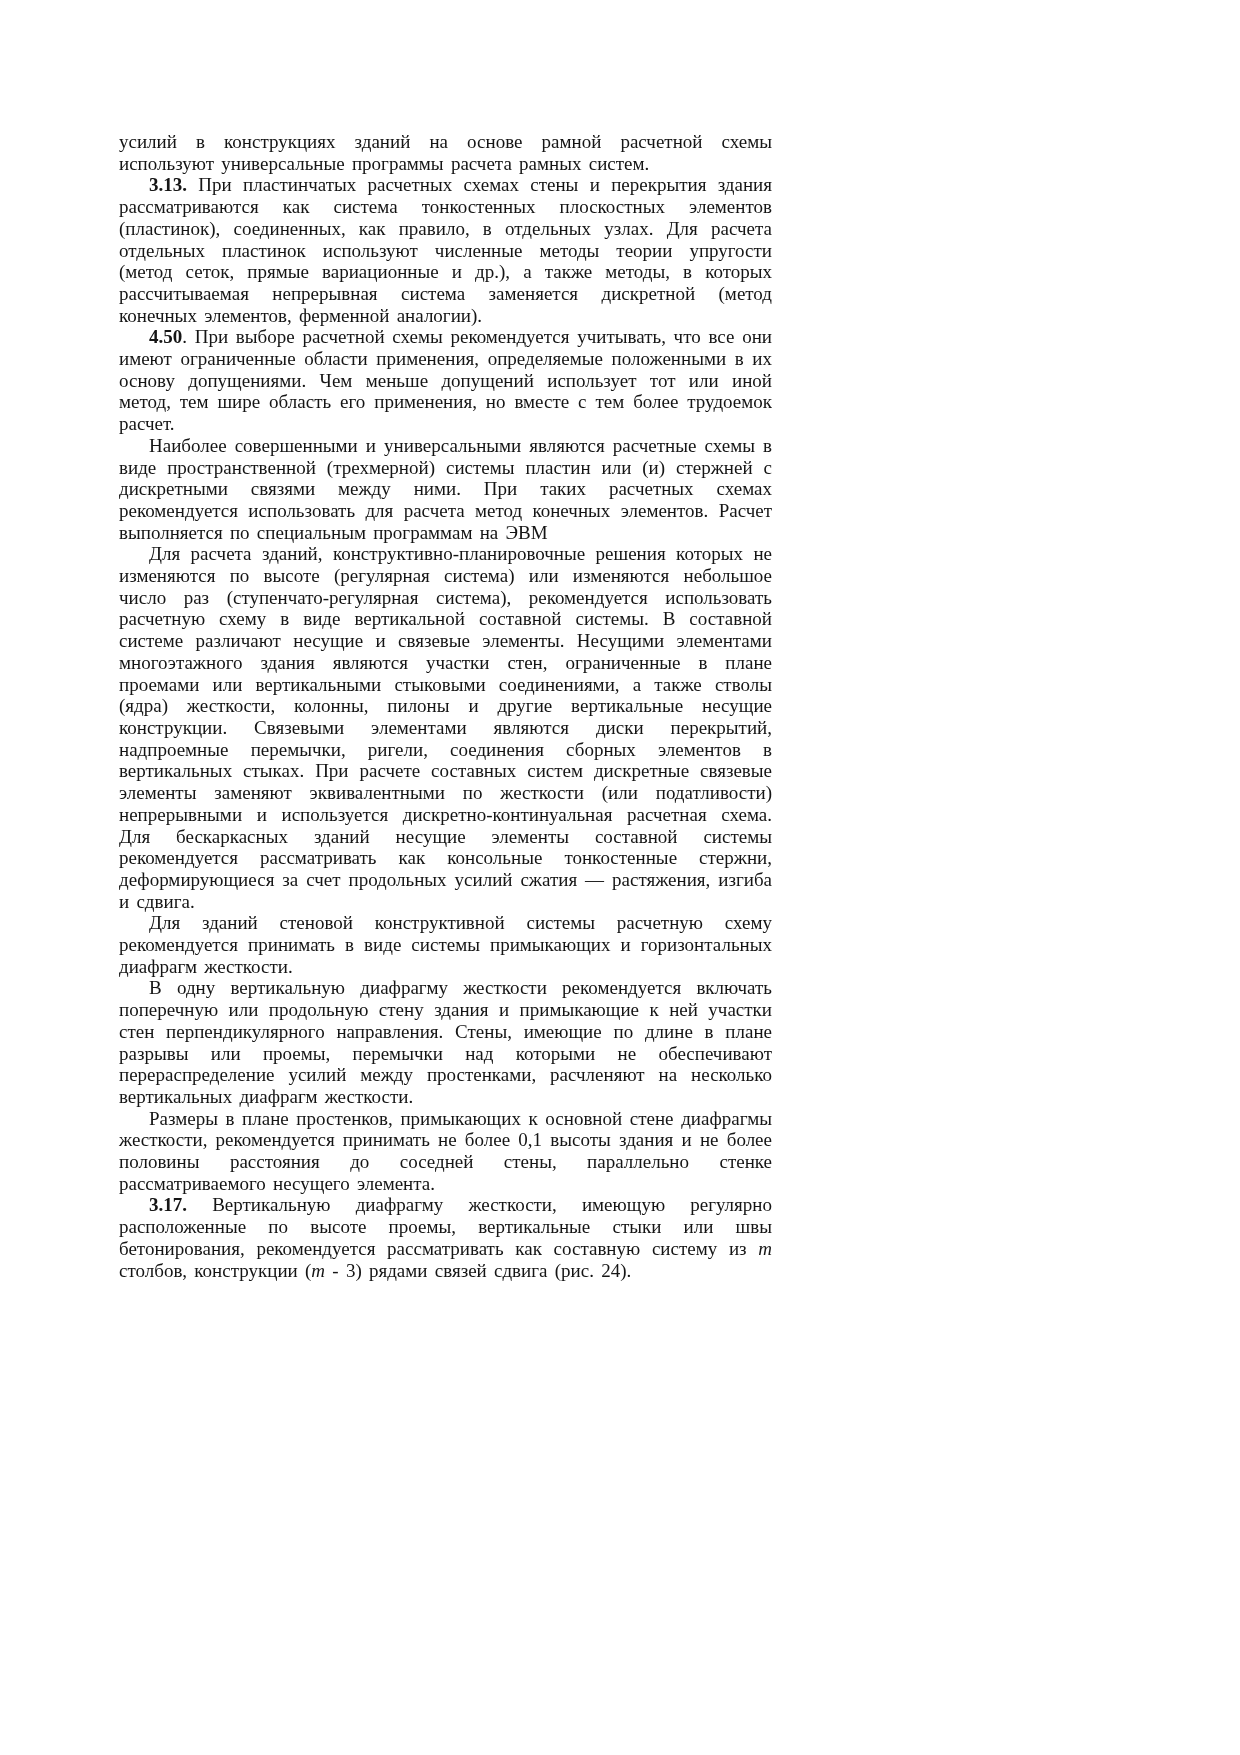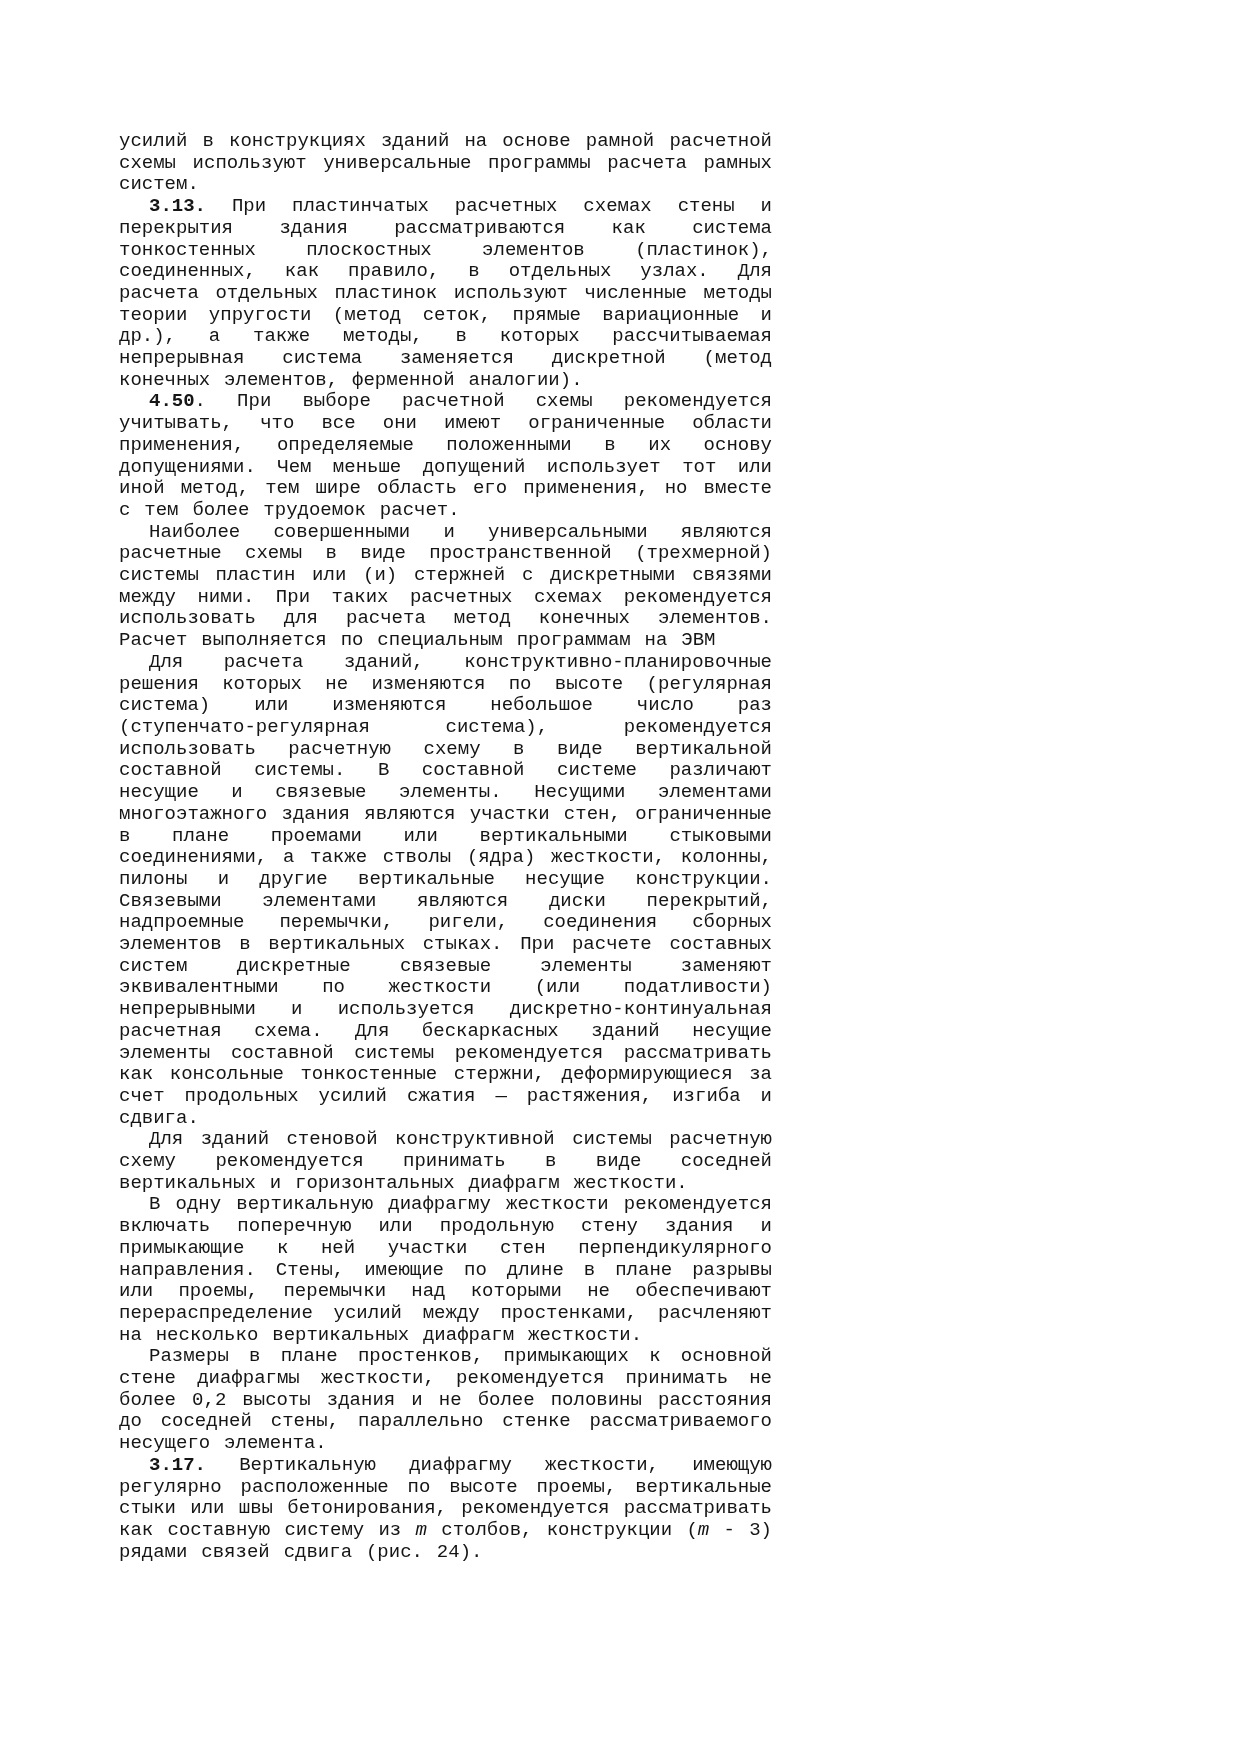--- a/index.html
+++ b/index.html
@@ -12,21 +12,21 @@
     width: 1240px;
     height: 1755px;
     background: #ffffff;
     overflow: hidden;
   }
   .text-column {
     position: absolute;
     left: 119px;
     top: 131px;
     width: 653px;
-    font-family: Liberation Mono, monospace;
+    font-family: Liberation Serif, serif;
     font-size: 19px;
     line-height: 21.7px;
     color: #151515;
     text-align: justify;
     word-spacing: 2.5px;
   }
   .para {
     margin: 0;
     padding: 0;
     text-indent: 30px;
@@ -54,22 +54,22 @@
     <p class="para"><span class="sec-num">3.13.</span><span> При пластинчатых расчетных схемах стены и перекрытия здания рассматриваются как система тонкостенных плоскостных элементов (пластинок), соединенных, как правило, в отдельных узлах. Для расчета отдельных пластинок используют численные методы теории упругости (метод сеток, прямые вариационные и др.), а также методы, в которых рассчитываемая непрерывная система заменяется дискретной (метод конечных элементов, ферменной аналогии).</span></p>
 
 
     <p class="para"><span class="sec-num">4.50</span><span>. При выборе расчетной схемы рекомендуется учитывать, что все они имеют ограниченные области применения, определяемые положенными в их основу допущениями. Чем меньше допущений использует тот или иной метод, тем шире область его применения, но вместе с тем более трудоемок расчет.</span></p>
 
     <p class="para"><span>Наиболее совершенными и универсальными являются расчетные схемы в виде пространственной (трехмерной) системы пластин или (и) стержней с дискретными связями между ними. При таких расчетных схемах рекомендуется использовать для расчета метод конечных элементов. Расчет выполняется по специальным программам на ЭВМ</span></p>
 
     <p class="para"><span>Для расчета зданий, конструктивно-планировочные решения которых не изменяются по высоте (регулярная система) или изменяются небольшое число раз (ступенчато-регулярная система), рекомендуется использовать расчетную схему в виде вертикальной составной системы. В составной системе различают несущие и связевые элементы. Несущими элементами многоэтажного здания являются участки стен, ограниченные в плане проемами или вертикальными стыковыми соединениями, а также стволы (ядра) жесткости, колонны, пилоны и другие вертикальные несущие конструкции. Связевыми элементами являются диски перекрытий, надпроемные перемычки, ригели, соединения сборных элементов в вертикальных стыках. При расчете составных систем дискретные связевые элементы заменяют эквивалентными по жесткости (или податливости) непрерывными и используется дискретно-континуальная расчетная схема. Для бескаркасных зданий несущие элементы составной системы рекомендуется рассматривать как консольные тонкостенные стержни, деформирующиеся за счет продольных усилий сжатия — растяжения, изгиба и сдвига.</span></p>
 
 
-    <p class="para"><span>Для зданий стеновой конструктивной системы расчетную схему рекомендуется принимать в виде соседней вертикальных и горизонтальных диафрагм жесткости.</span></p>
+    <p class="para"><span>Для зданий стеновой конструктивной системы расчетную схему рекомендуется принимать в виде системы примыкающих и горизонтальных диафрагм жесткости.</span></p>
 
     <p class="para"><span>В одну вертикальную диафрагму жесткости рекомендуется включать поперечную или продольную стену здания и примыкающие к ней участки стен перпендикулярного направления. Стены, имеющие по длине в плане разрывы или проемы, перемычки над которыми не обеспечивают перераспределение усилий между простенками, расчленяют на несколько вертикальных диафрагм жесткости.</span></p>
 
-    <p class="para"><span>Размеры в плане простенков, примыкающих к основной стене диафрагмы жесткости, рекомендуется принимать не более 0,2 высоты здания и не более половины расстояния до соседней стены, параллельно стенке рассматриваемого несущего элемента.</span></p>
+    <p class="para"><span>Размеры в плане простенков, примыкающих к основной стене диафрагмы жесткости, рекомендуется принимать не более 0,1 высоты здания и не более половины расстояния до соседней стены, параллельно стенке рассматриваемого несущего элемента.</span></p>
 
     <p class="para"><span class="sec-num">3.17.</span><span> Вертикальную диафрагму жесткости, имеющую регулярно расположенные по высоте проемы, вертикальные стыки или швы бетонирования, рекомендуется рассматривать как составную систему из </span><span class="var">m</span><span> столбов, конструкции (</span><span class="var">m</span><span> - 3) рядами связей сдвига (рис. 24).</span></p>
 
   </div>
 </div>
 
 </body></html>

